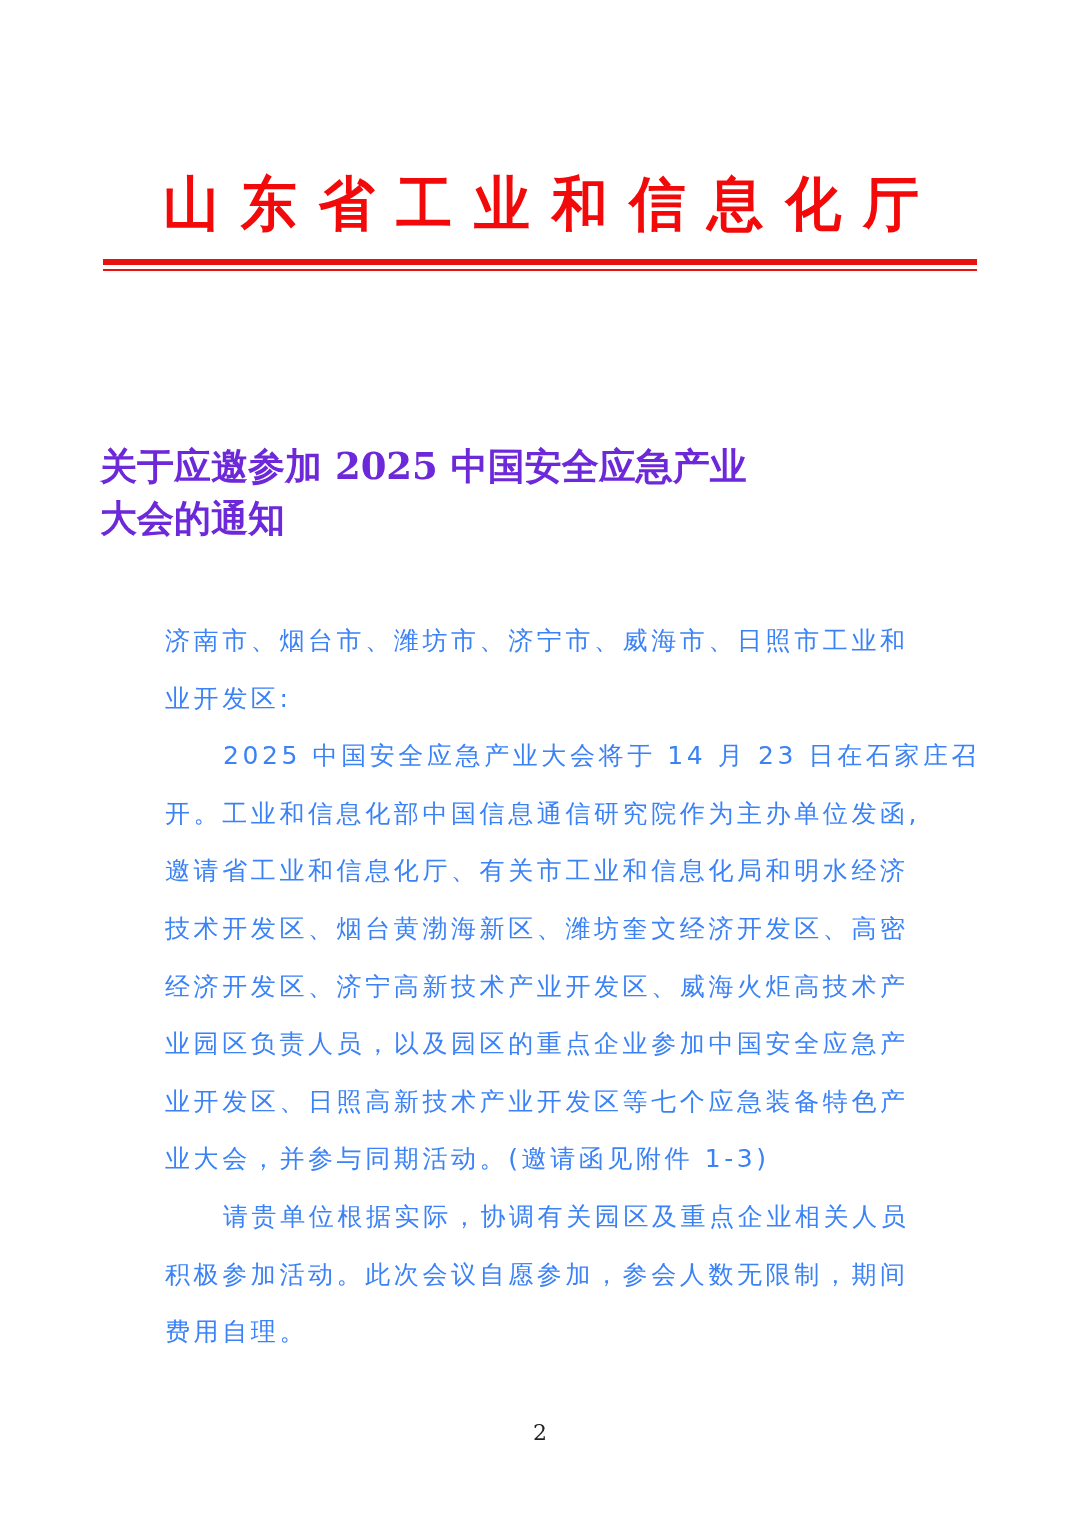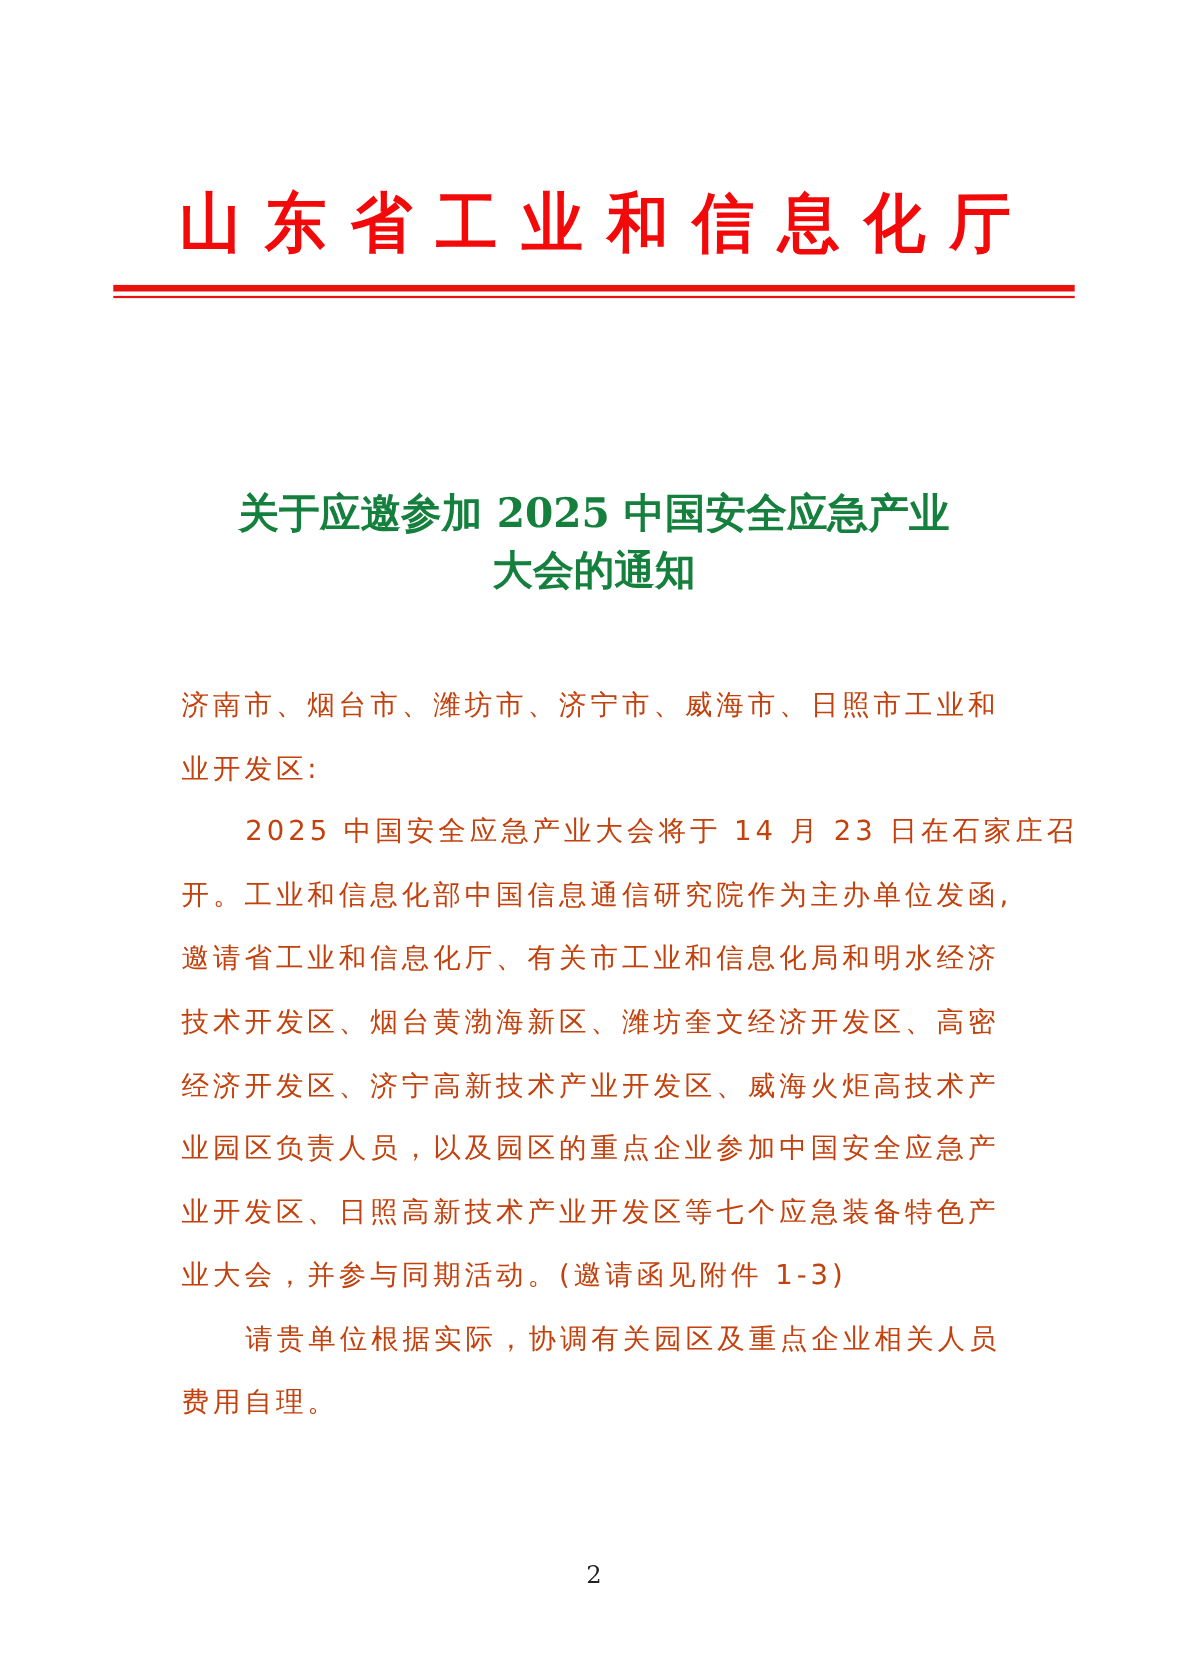--- a/index.html
+++ b/index.html
@@ -57,39 +57,39 @@
       top: 269px;
       width: 874px;
       height: 2px;
       background: #e8120f;
     }
     .doc-title {
       position: absolute;
       left: 100px;
       top: 440px;
       width: 880px;
-      text-align: center;
+      text-align: left;
       font-family: "DejaVu Serif", "Liberation Serif", serif;
       font-weight: bold;
       font-size: 37px;
       line-height: 52px;
-      color: #15803d;
+      color: #6d28d9;
       letter-spacing: 0px;
     }
     .doc-title div {
       white-space: nowrap;
     }
     .body-text {
       position: absolute;
       left: 165px;
       top: 612px;
       width: 760px;
       font-family: "DejaVu Sans", "Liberation Sans", sans-serif;
       font-size: 25px;
-      color: #c2410c;
+      color: #3b82f6;
       letter-spacing: 3.6px;
     }
     .line {
       height: 57.6px;
       line-height: 57.6px;
       white-space: nowrap;
     }
     .indent {
       padding-left: 58px;
     }
@@ -141,19 +141,20 @@
       <div class="line">开。工业和信息化部中国信息通信研究院作为主办单位发函,</div>
       <div class="line">邀请省工业和信息化厅、有关市工业和信息化局和明水经济</div>
       <div class="line">技术开发区、烟台黄渤海新区、潍坊奎文经济开发区、高密</div>
       <div class="line">经济开发区、济宁高新技术产业开发区、威海火炬高技术产</div>
       <div class="line">业园区负责人员，以及园区的重点企业参加中国安全应急产</div>
       <div class="line">业开发区、日照高新技术产业开发区等七个应急装备特色产</div>
       <div class="line">业大会，并参与同期活动。(邀请函见附件 1-3)</div>
     </div>
     <div>
       <div class="line indent">请贵单位根据实际，协调有关园区及重点企业相关人员</div>
+      <div class="line">积极参加活动。此次会议自愿参加，参会人数无限制，期间</div>
       <div class="line">费用自理。</div>
     </div>
   </div>
 
   <div class="page-number">2</div>
 
 </div>
 
 </body></html>

